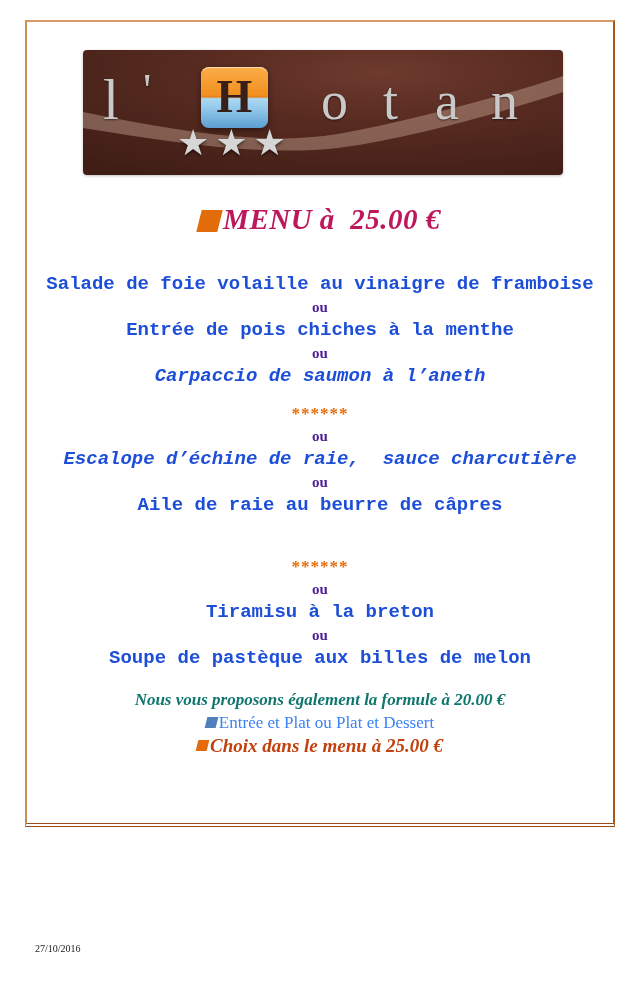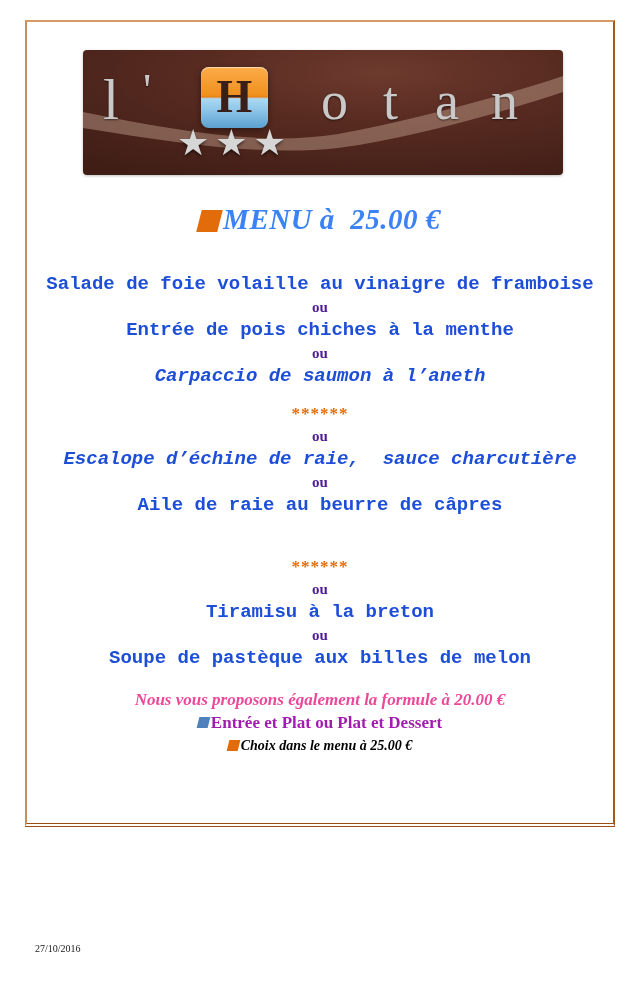--- a/index.html
+++ b/index.html
@@ -50,43 +50,43 @@
     font-size:36px; letter-spacing:6px; color:#D6D6D6; white-space:nowrap;
     text-shadow:0 2px 3px rgba(0,0,0,0.5);
   }
 
   
   .title-row {
     position:absolute; left:0; top:181px; width:100%;
     display:flex; align-items:center; justify-content:center;
   }
   .title-text {
-    font-size:29px; font-weight:bold; font-style:italic; color:#3b82f6;
+    font-size:29px; font-weight:bold; font-style:italic; color:#be185d;
     white-space:pre-wrap; letter-spacing:0.5px;
   }
   .sq {
     display:inline-block; width:21px; height:22px; background:#E36C0A;
     transform:skewX(-14deg); margin-right:3px; margin-top:2px;
   }
 
   .menu-text { position:absolute; left:0; top:251px; width:100%; text-align:center; }
   .item  { font-size:19px; font-weight:bold; color:#1d4ed8; line-height:23px; white-space:pre-wrap;font-family:Liberation Mono, monospace; }
   .item.it { font-style:italic; }
   .ou    { font-size:15px; font-weight:bold; color:#4c1d95; line-height:23px; }
   .sep   { font-size:17px; font-weight:bold; color:#E36C0A; line-height:23px; letter-spacing:1px; }
   .sep.s1 { margin-top:14px; }
   .sep.s2 { margin-top:38px; }
 
   .formule {
     margin-top:18px; font-size:17px; font-weight:bold; font-style:italic;
-    color:#ec4899; line-height:23px;
+    color:#0f766e; line-height:23px;
   }
   .opt { line-height:23px; display:flex; align-items:center; justify-content:center; }
-  .opt .lbl1 { font-size:17px; font-weight:bold; color:#a21caf; }
-  .opt .lbl2 { font-size:14px; font-weight:bold; font-style:italic; color:#000000; }
+  .opt .lbl1 { font-size:17px; font-weight:normal; color:#3b82f6; }
+  .opt .lbl2 { font-size:19px; font-weight:bold; font-style:italic; color:#c2410c; }
   .sq-sm { display:inline-block; width:11px; height:11px; transform:skewX(-14deg); margin-right:2px; }
   .sq-blue { background:#4F81BD; }
   .sq-orange { background:#E36C0A; }
 
   .date {
     position:absolute; left:35px; top:943px; font-size:10px; color:#1a1a1a;
     font-family:"Liberation Serif", serif;
   }
 </style>
 </head>

